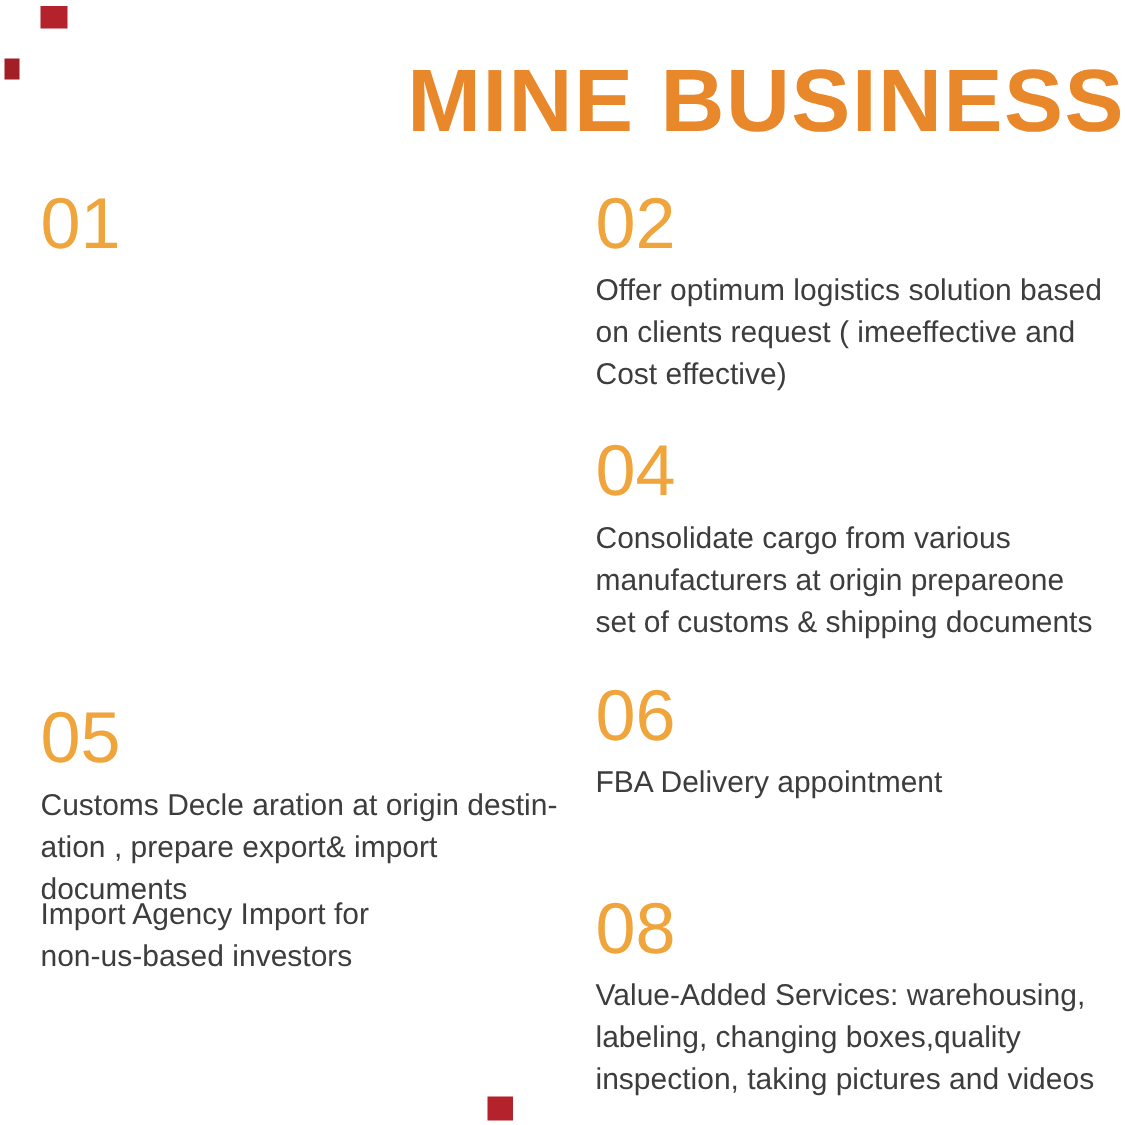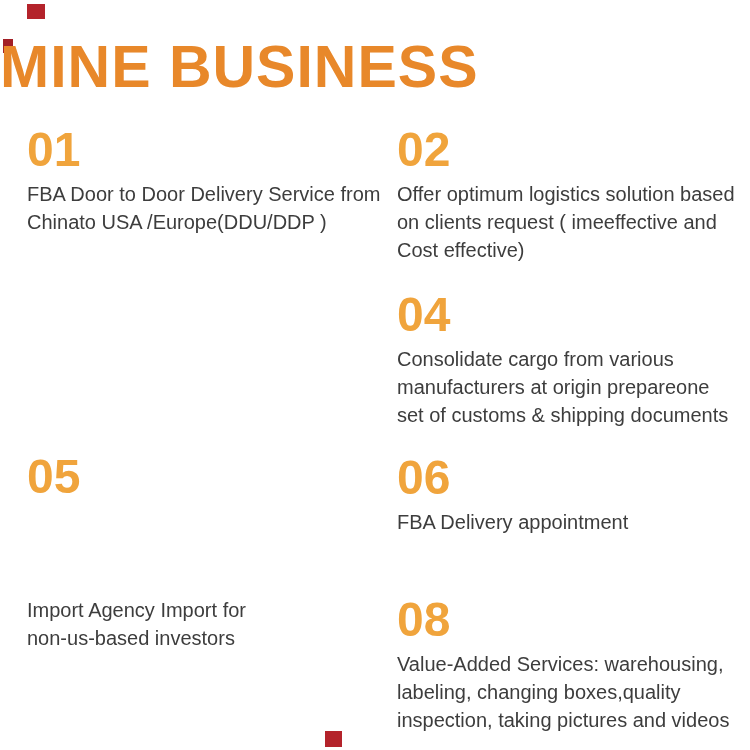--- a/index.html
+++ b/index.html
@@ -8,49 +8,49 @@
     background: #ffffff;
     font-family: "Liberation Sans", sans-serif;
     overflow: hidden;
   }
   .page { position: relative; width: 750px; height: 750px; background: #fff; }
 
   .title {
     position: absolute;
     top: 33px; left: 0; width: 100%;
     margin: 0;
-    text-align: left;
+    text-align: right;
     font-size: 59px;
     font-weight: 700;
     letter-spacing: 1px;
     color: var(--title, #e8882a);
   }
 
   .item { position: absolute; width: 356px; }
   .item .num {
     font-size: 48px;
-    font-weight: 700;
+    font-weight: 400;
     line-height: 1;
     color: var(--number, #f0a43c);
     margin: 0 0 6px 0;
   }
   .item .desc {
     margin: 0;
     font-size: 20px;
     line-height: 28px;
     color: var(--body, #3d3d3d);
     white-space: pre-line;
   }
 
   
   .pos-r1c1 { left: 27px;  top: 126px; }
   .pos-r1c2 { left: 397px; top: 126px; }
   .pos-r2c1 { left: 27px;  top: 291px; }
   .pos-r2c2 { left: 397px; top: 291px; }
-  .pos-r3c1 { left: 27px;  top: 453px; }
+  .pos-r3c1 { left: 27px;  top: 469px; }
   .pos-r3c2 { left: 397px; top: 454px; }
   .pos-r4c1 { left: 27px;  top: 596px; }
   .pos-r4c2 { left: 397px; top: 596px; }
 
   
   .sq { position: absolute; display: block; }
   .sq1 { left: 27px;  top: 4px;   width: 18px; height: 15px; background: var(--decor_red, #b4232b); }
   .sq2 { left: 3px;   top: 39px;  width: 10px; height: 14px; background: var(--decor_red_dark, #a21f26); }
   .sq3 { left: 325px; top: 731px; width: 17px; height: 16px; background: var(--decor_red, #b4232b); }
 </style>
@@ -60,22 +60,20 @@
 <div class="page">
 
   <span class="sq sq1"></span>
   <span class="sq sq2"></span>
   <span class="sq sq3"></span>
 
   <h1 class="title">MINE BUSINESS</h1>
 
   <section class="item pos-r1c1">
     <div class="num">01</div>
-    <p class="desc">FBA Door to Door Delivery Service from
-Chinato USA /Europe(DDU/DDP )</p>
   </section>
 
   <section class="item pos-r1c2">
     <div class="num">02</div>
     <p class="desc">Offer optimum logistics solution based
 on clients request ( imeeffective and
 Cost effective)</p>
   </section>
 
   <section class="item pos-r2c1">
@@ -83,20 +81,23 @@
 
   <section class="item pos-r2c2">
     <div class="num">04</div>
     <p class="desc">Consolidate cargo from various
 manufacturers at origin prepareone
 set of customs &amp; shipping documents</p>
   </section>
 
   <section class="item pos-r3c1">
     <div class="num">05</div>
+    <p class="desc">Customs Decle aration at origin destin-
+ation , prepare export&amp; import
+documents</p>
   </section>
 
   <section class="item pos-r3c2">
     <div class="num">06</div>
     <p class="desc">FBA Delivery appointment</p>
   </section>
 
   <section class="item pos-r4c1">
     <p class="desc">Import Agency Import for
 non-us-based investors</p>

